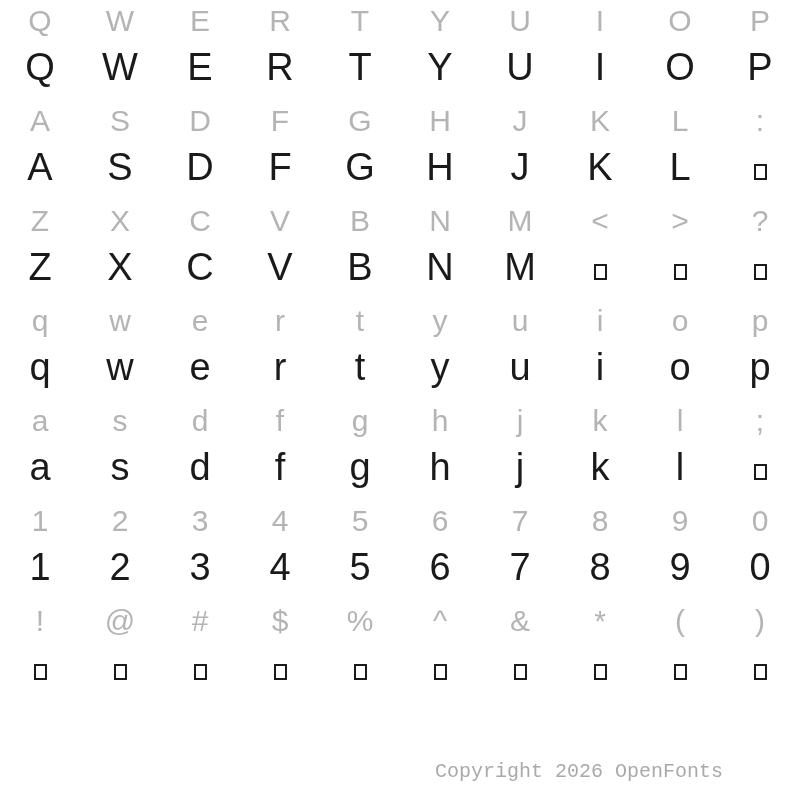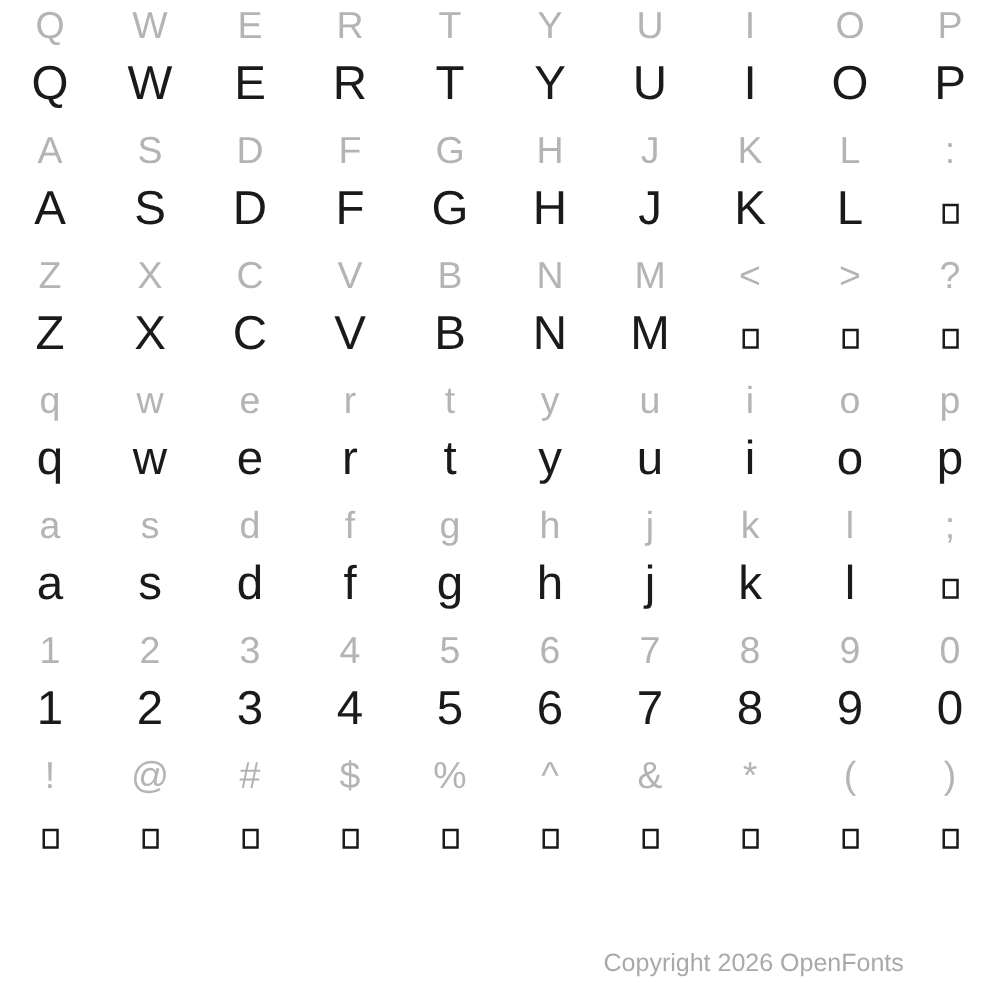--- a/index.html
+++ b/index.html
@@ -42,21 +42,21 @@
     display:inline-block;
     width:9px;
     height:12px;
     border:2px solid #1a1a1a;
     background:transparent;
   }
   .footer{
     position:absolute;
     top:760px;
     right:77px;
-    font-family:Liberation Sans, sans-serif;
+    font-family:Liberation Mono, monospace;
     font-size:20px;
     color:#a9a9a9;
   }
 </style>
 </head>
 <body>
 
 <div class="stage">
   <div id="glyph-grid" class="grid">
       <div class="row reference">

